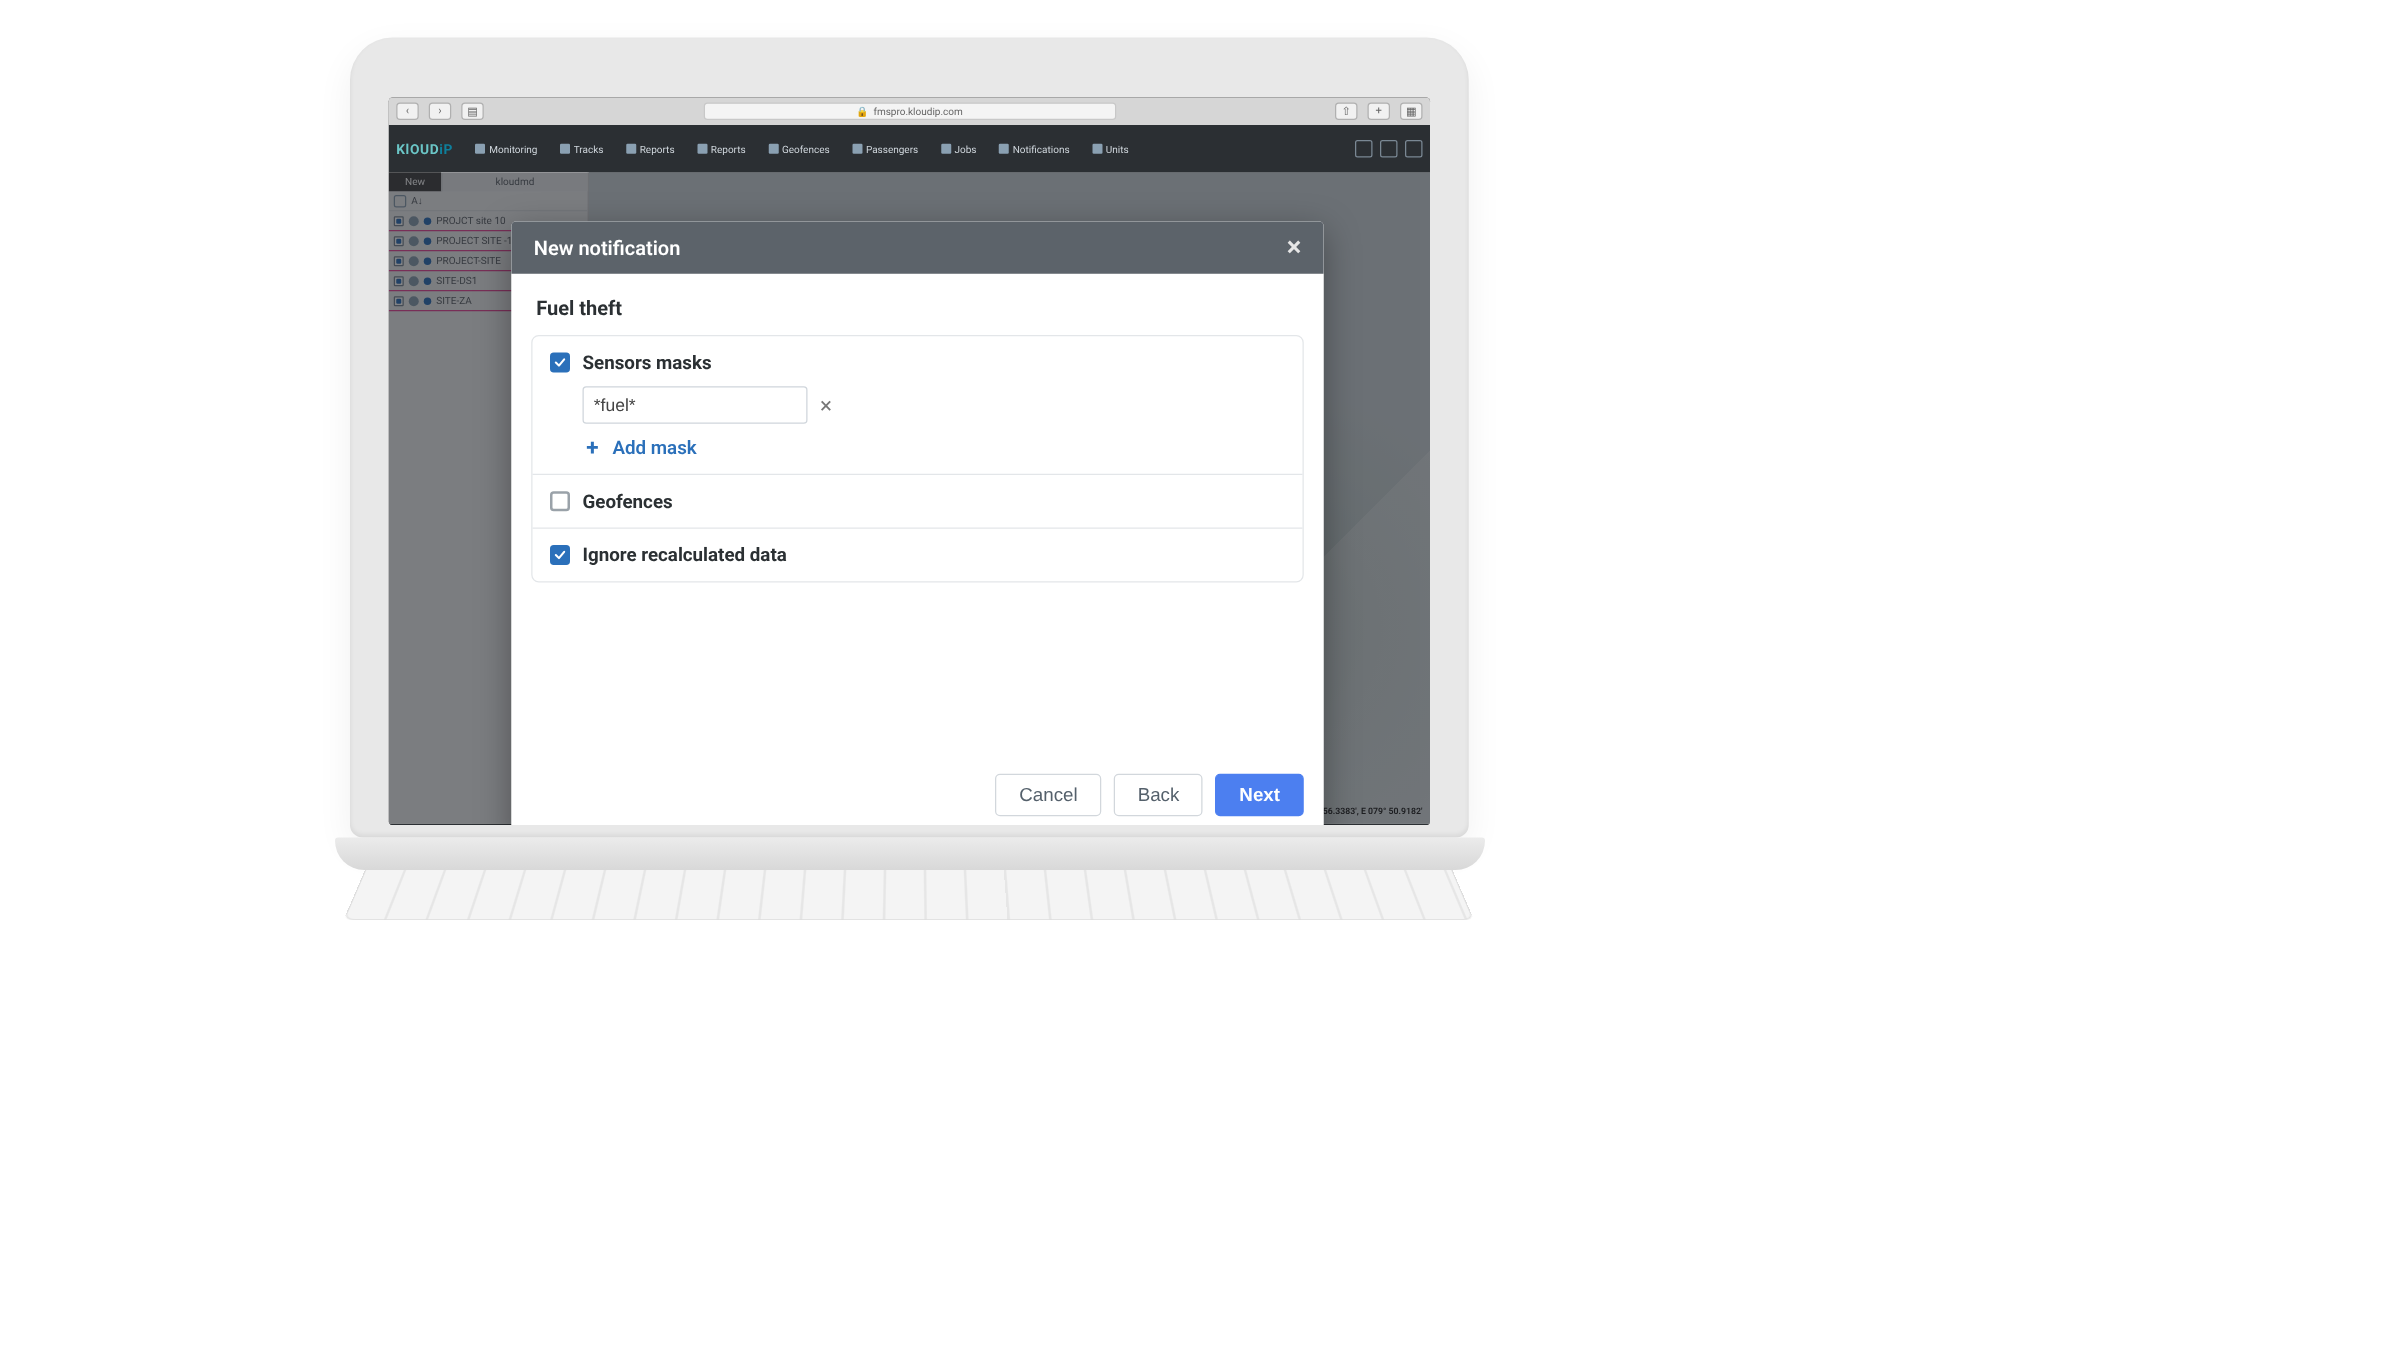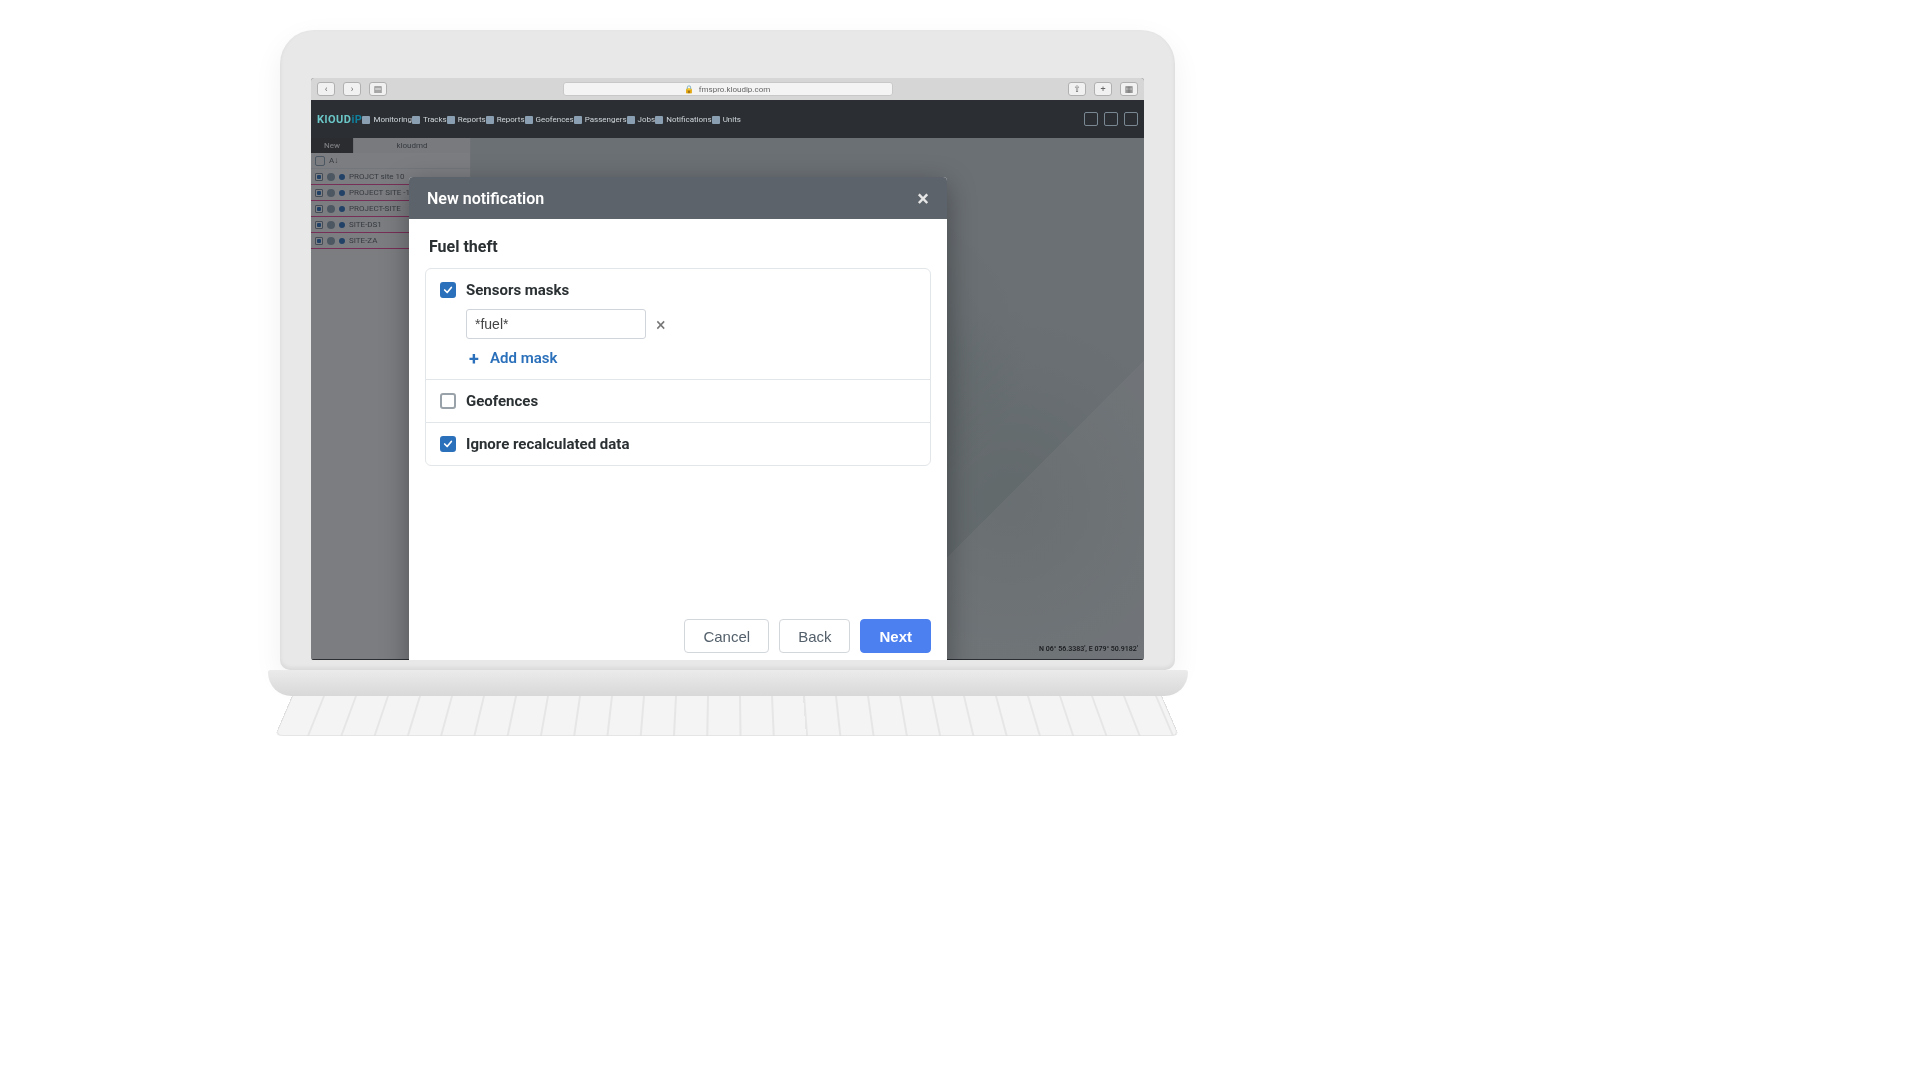--- a/index.html
+++ b/index.html
@@ -71,27 +71,27 @@
     }
     .url-pill {
       flex: 0 0 330px; height: 14px; margin: 0 auto;
       background: #f4f4f4; border: 1px solid #c8c8c8; border-radius: 3px;
       font-size: 8px; color: #666; display: flex; align-items: center; justify-content: center;
     }
     
     .app-header {
       height: 38px;
       background: #2b2f33;
-      display: flex; align-items: center; gap: 0;
+      display: flex; align-items: center; gap: 18px;
       padding: 12px 6px;
       overflow: hidden;
     }
     .brand { color: #6bc6c7; font-weight: 700; font-size: 11px; letter-spacing: 0.5px; }
     .brand .dark { color: #0e7f9c; }
-    .top-tab { font-size: 8px; color: #cfd6dc; display: flex; align-items: flex-end; gap: 3px; white-space: nowrap; }
+    .top-tab { font-size: 8px; color: #cfd6dc; display: flex; align-items: center; gap: 3px; white-space: nowrap; }
     .top-tab .ico { width: 8px; height: 8px; background: #8aa0b2; border-radius: 1px; display: inline-block; }
     .app-header .right { margin-left: auto; display: flex; gap: 6px; }
     .right .sq { width: 14px; height: 14px; border: 1px solid #7a8894; border-radius: 2px; display: inline-block; }
     
     .app-body {
       display: flex; height: calc(100% - 22px - 22px - 17px);
       position: relative;
     }
     .left-panel {
       width: 160px; background: #f2f3f4; border-right: 1px solid #d6d9dc;
@@ -140,21 +140,21 @@
       position: absolute; inset: 0; background: rgba(25,28,32,.55);
     }
     .footer-bar {
       height: 17px; background: #2b2f33; color: #9aa3ab; font-size: 8px;
       display: flex; align-items: center; justify-content: center; gap: 8px;
     }
     
     .modal {
       position: absolute;
       left: 98px; top: 39px;
-      width: 538px; height: 498px;
+      width: 650px; height: 498px;
       background: #fff; border-radius: 4px; overflow: hidden;
       box-shadow: 0 8px 28px rgba(0,0,0,.35);
       display: flex; flex-direction: column;
     }
     .modal-header {
       height: 42px; background: #5c636a; color: #fff;
       display: flex; align-items: center; justify-content: space-between;
       padding: 0 18px; font-weight: 600; font-size: 16px;
     }
     .modal-close { font-size: 22px; cursor: pointer; color: #e6e6e6; }

